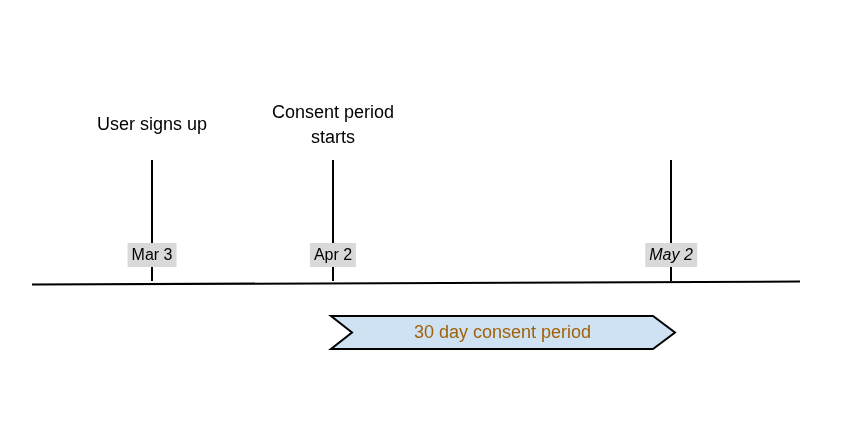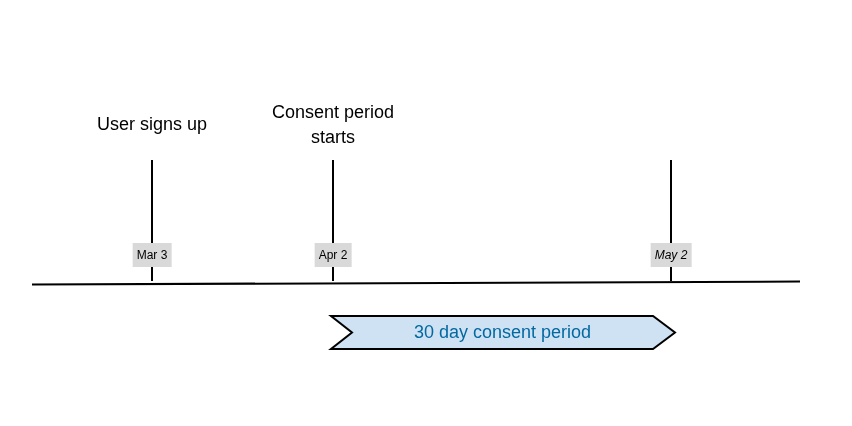--- a/index.html
+++ b/index.html
@@ -30,21 +30,21 @@
     width: 2px;
     top: 160px;
     height: 121px;
     background: #000000;
   }
   .date-chip {
     position: absolute;
     top: 243px;
     transform: translateX(-50%);
     background: #d9d9d9;
-    font-size: 12px;
+    font-size: 16px;
     line-height: 24px;
     padding: 0 4px;
     color: #000000;
     white-space: nowrap;
   }
   .layer-svg {
     position: absolute;
     left: 0;
     top: 0;
     width: 852px;
@@ -52,21 +52,21 @@
   }
   .ribbon-label {
     position: absolute;
     left: 352px;
     top: 316px;
     width: 301px;
     height: 33px;
     line-height: 33px;
     text-align: center;
     font-size: 18px;
-    color: #0369a1;
+    color: #a16207;
   }
 </style>
 </head>
 <body>
 
 <div class="canvas">
 
   <svg class="layer-svg" viewBox="0 0 852 426">
     <line x1="32" y1="284.5" x2="800" y2="281.5" stroke="#000000" stroke-width="2"></line>
   </svg>

